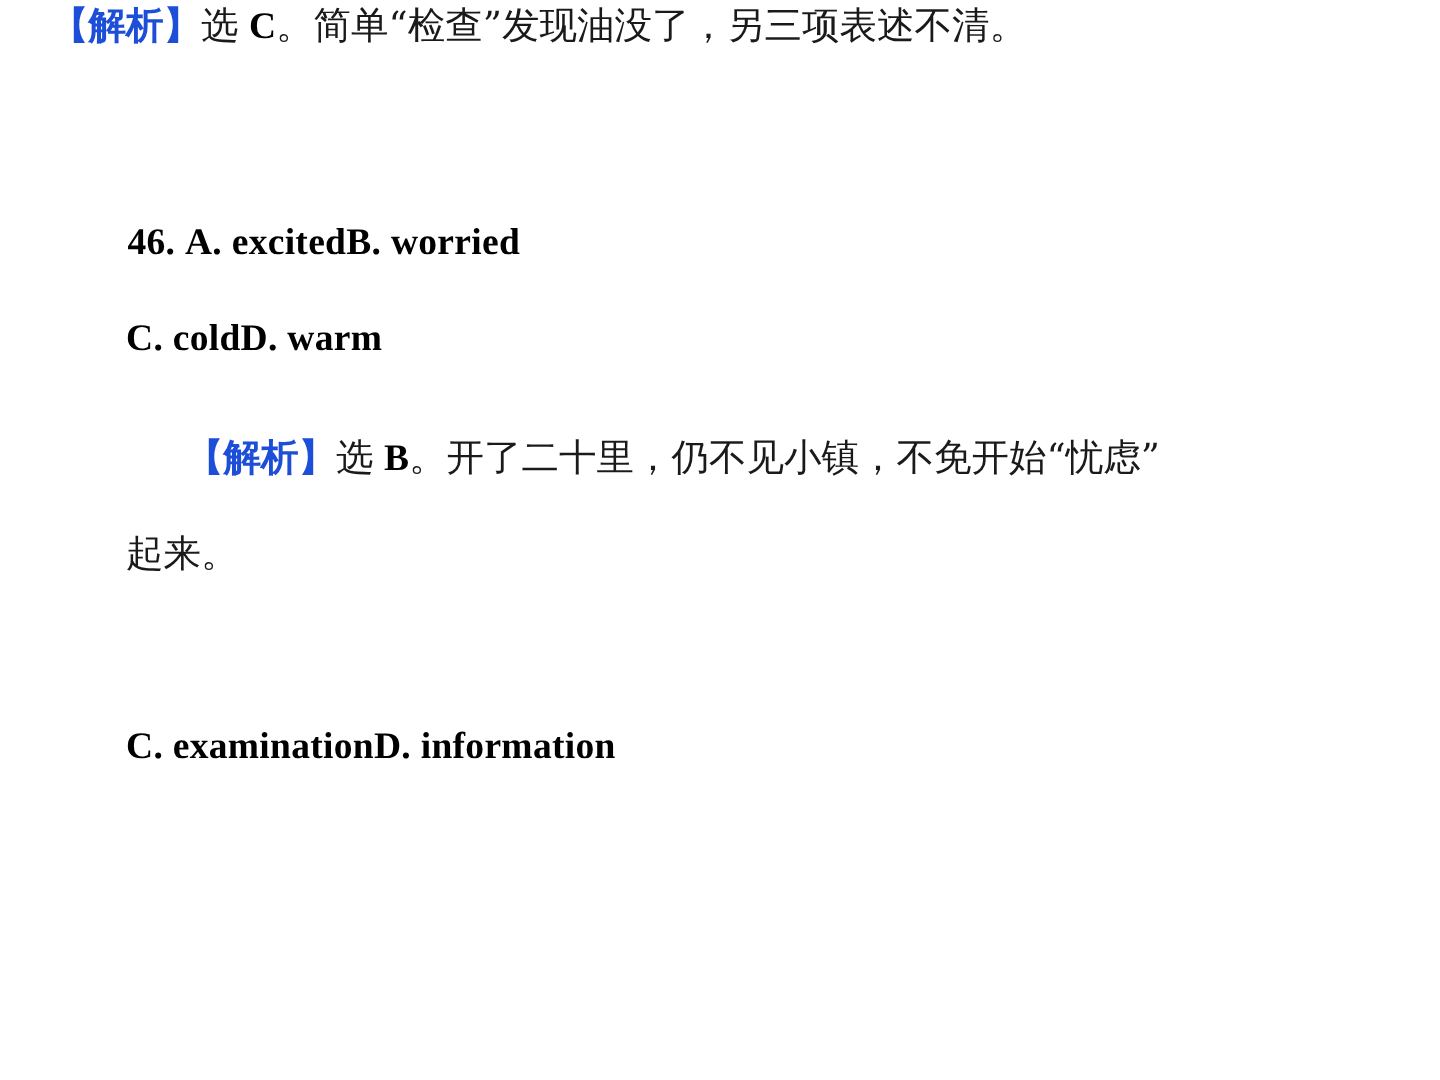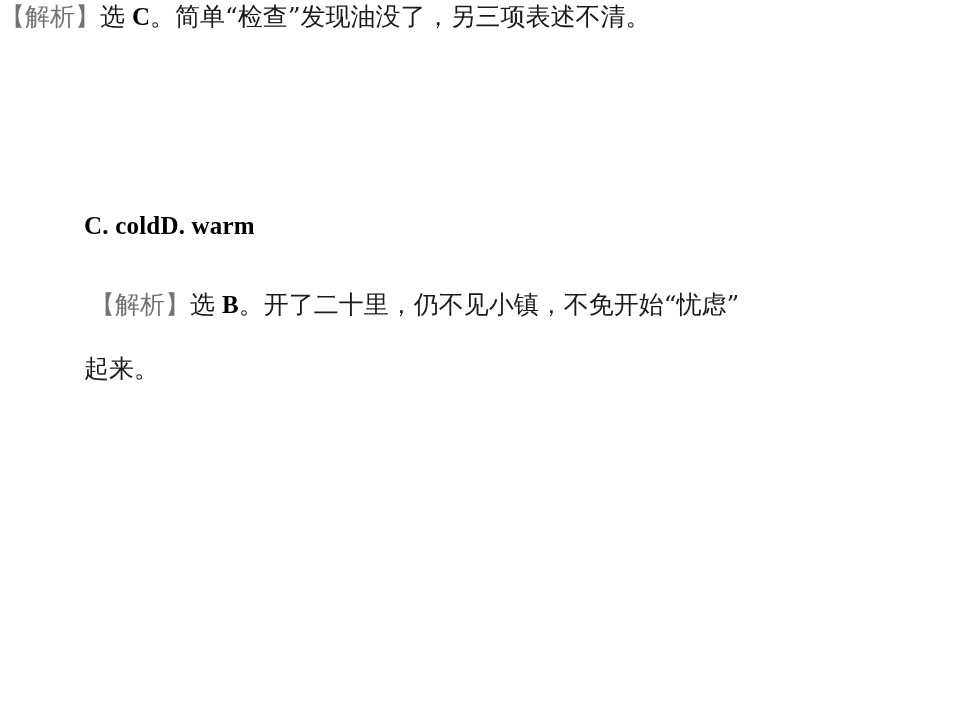--- a/index.html
+++ b/index.html
@@ -53,22 +53,23 @@
 
   
   .cn-line {
     font-family: "DejaVu Serif", "Liberation Serif", serif;
     font-size: 25px;
     font-weight: 400;
     color: #1a1a1a;
     letter-spacing: 0px;
   }
   .cn-line .tag {
-    color: #737373;
-    font-weight: 400;
+    color: #1d4ed8;
+    font-weight: 700;
+    margin-left: 34px;
   }
   .cn-line .ans {
     font-family: "Liberation Serif", "DejaVu Serif", serif;
     font-weight: bold;
     color: #000000;
   }
   .cn-line .sp {
     display: inline-block;
     width: 7px;
   }
@@ -115,34 +116,40 @@
     background: #bc582c;
   }
 </style>
 </head>
 <body>
 
 <div class="slide">
 
   <div class="content-area">
 
+    <div class="line opt-line" id="line-q46">
+      <span class="num">46.</span><span class="sp">&nbsp;</span><span class="opt">A. excited</span><span class="gap-46ab"></span><span class="opt">B. worried</span>
+    </div>
 
     <div class="line opt-line" id="line-q46-cd">
       <span class="opt">C. cold</span><span class="gap-46cd"></span><span class="opt">D. warm</span>
     </div>
 
     <div class="line cn-line" id="line-exp46-a">
       <span class="tag">【解析】</span><span>选</span><span class="sp"></span><span class="ans">B</span><span>。开了二十里，仍不见小镇，不免开始“忧虑”</span>
     </div>
 
     <div class="line cn-line" id="line-exp46-b">
       <span>起来。</span>
     </div>
 
 
+    <div class="line opt-line" id="line-q47-cd">
+      <span class="opt">C. examination</span><span class="gap-47cd"></span><span class="opt">D. information</span>
+    </div>
 
     <div class="line cn-line" id="line-exp47">
       <span class="tag">【解析】</span><span>选</span><span class="sp"></span><span class="ans">C</span><span>。简单“检查”发现油没了，另三项表述不清。</span>
     </div>
 
   </div>
 
   <div class="bar-gold"></div>
   <div class="bar-white-gap"></div>
   <div class="bar-orange"></div>

